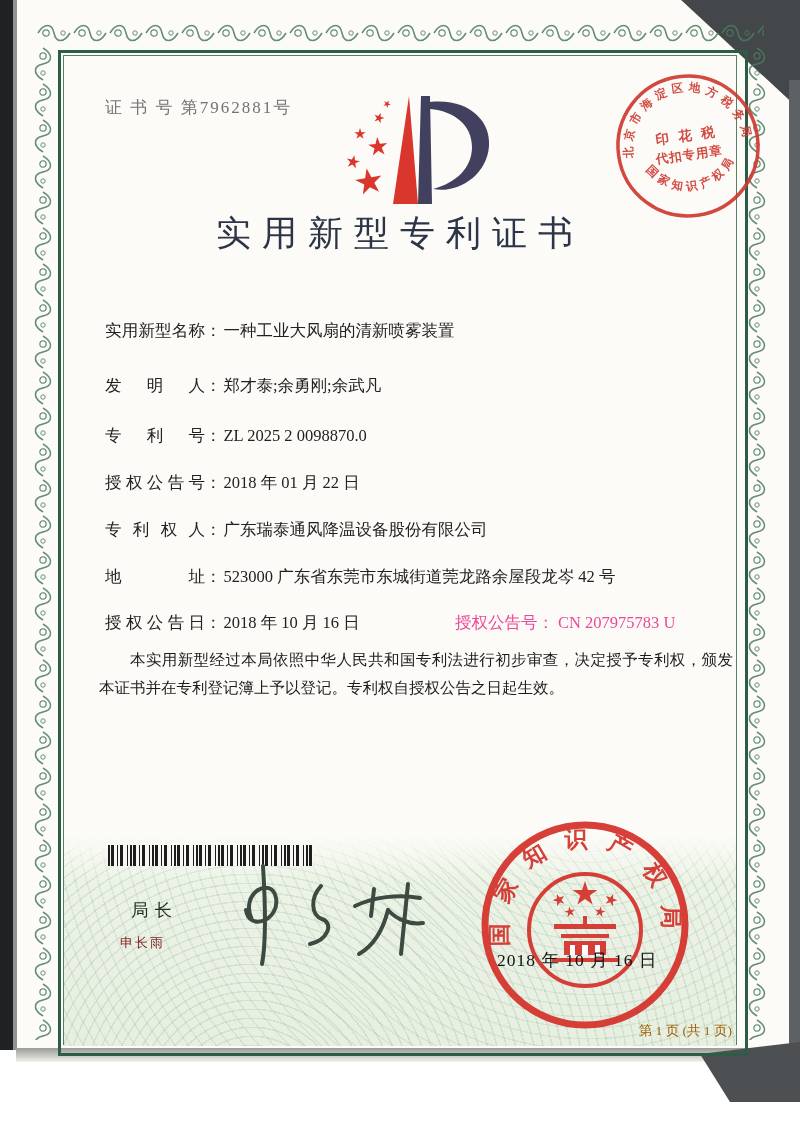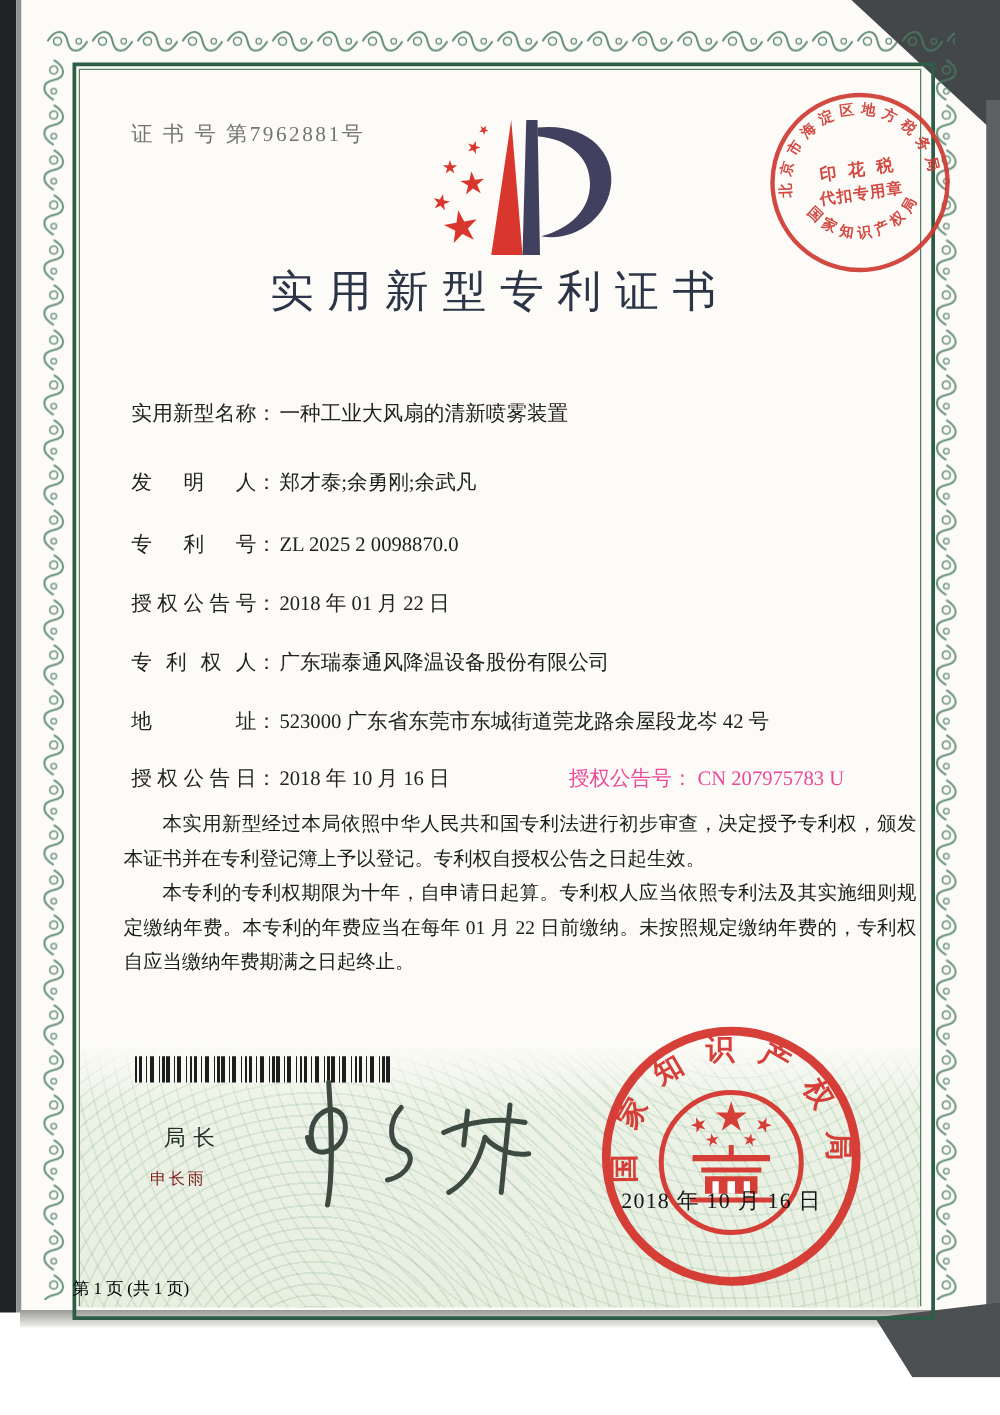--- a/index.html
+++ b/index.html
@@ -46,21 +46,21 @@
   #paras{left:85px;top:646px;width:634px;font-size:15.5px;line-height:27.5px;color:#1c1c1c;margin-left:14px;}
   #paras p{margin:0;text-indent:2em;text-align:justify;}
   #barcode{left:108px;top:845px;width:205px;height:21px;
     background:repeating-linear-gradient(90deg,
       #1d1d1d 0 2px,#f7f7f4 2px 3px,#1d1d1d 3px 6px,#f7f7f4 6px 9px,
       #1d1d1d 9px 10px,#f7f7f4 10px 12px,#1d1d1d 12px 15px,#f7f7f4 15px 19px,
       #1d1d1d 19px 20px,#f7f7f4 20px 22px);}
   #officer-title{left:120px;top:898px;font-size:17.5px;color:#24302a;letter-spacing:6px;margin-left:11px;}
   #officer-name{left:120px;top:934px;font-size:13px;color:#7f1d1d;letter-spacing:2px;}
   #seal-date{left:497px;top:948px;font-size:17.5px;color:#141414;letter-spacing:1px;z-index:6;}
-  #footer{left:58px;top:1022px;width:684px;text-align:left;font-size:13.5px;color:#000000;}
+  #footer{left:48px;top:1022px;width:684px;text-align:right;font-size:13.5px;color:#a16207;}
 
   #logo-svg{left:323px;top:90px;}
   #stamp-svg{left:608px;top:66px;transform:rotate(-8deg);opacity:.92;}
   #seal-svg{left:478px;top:818px;z-index:5;opacity:.94;}
   #sig-svg{left:222px;top:860px;z-index:6;}
 </style>
 </head>
 <body>
 
 <div class="abs" id="paper"></div>
@@ -151,21 +151,20 @@
 </div>
 <div class="abs row" id="row-6">
   <span class="lab">授权公告日</span><span class="col">：</span><span class="val">2018 年 10 月 16 日</span>
 </div>
 <div class="abs" id="grant-no">
   <span>授权公告号</span><span>：</span><span style="margin-left:4px;">CN 207975783 U</span>
 </div>
 
 <div class="abs" id="paras">
   <p>本实用新型经过本局依照中华人民共和国专利法进行初步审查，决定授予专利权，颁发本证书并在专利登记簿上予以登记。专利权自授权公告之日起生效。</p>
-  <p>本专利的专利权期限为十年，自申请日起算。专利权人应当依照专利法及其实施细则规定缴纳年费。本专利的年费应当在每年 01 月 22 日前缴纳。未按照规定缴纳年费的，专利权自应当缴纳年费期满之日起终止。</p>
 </div>
 
 <div class="abs" id="barcode"></div>
 
 <div class="abs" id="officer-title">局长</div>
 <div class="abs" id="officer-name">申长雨</div>
 
 <svg class="abs" id="sig-svg" width="220" height="112" viewBox="0 0 220 112">
   <g fill="none" stroke="#3c4a42" stroke-width="4" stroke-linecap="round" stroke-linejoin="round">
     <path d="M30,60 C17,32 50,16 54,38 C58,60 27,72 24,50"></path>

